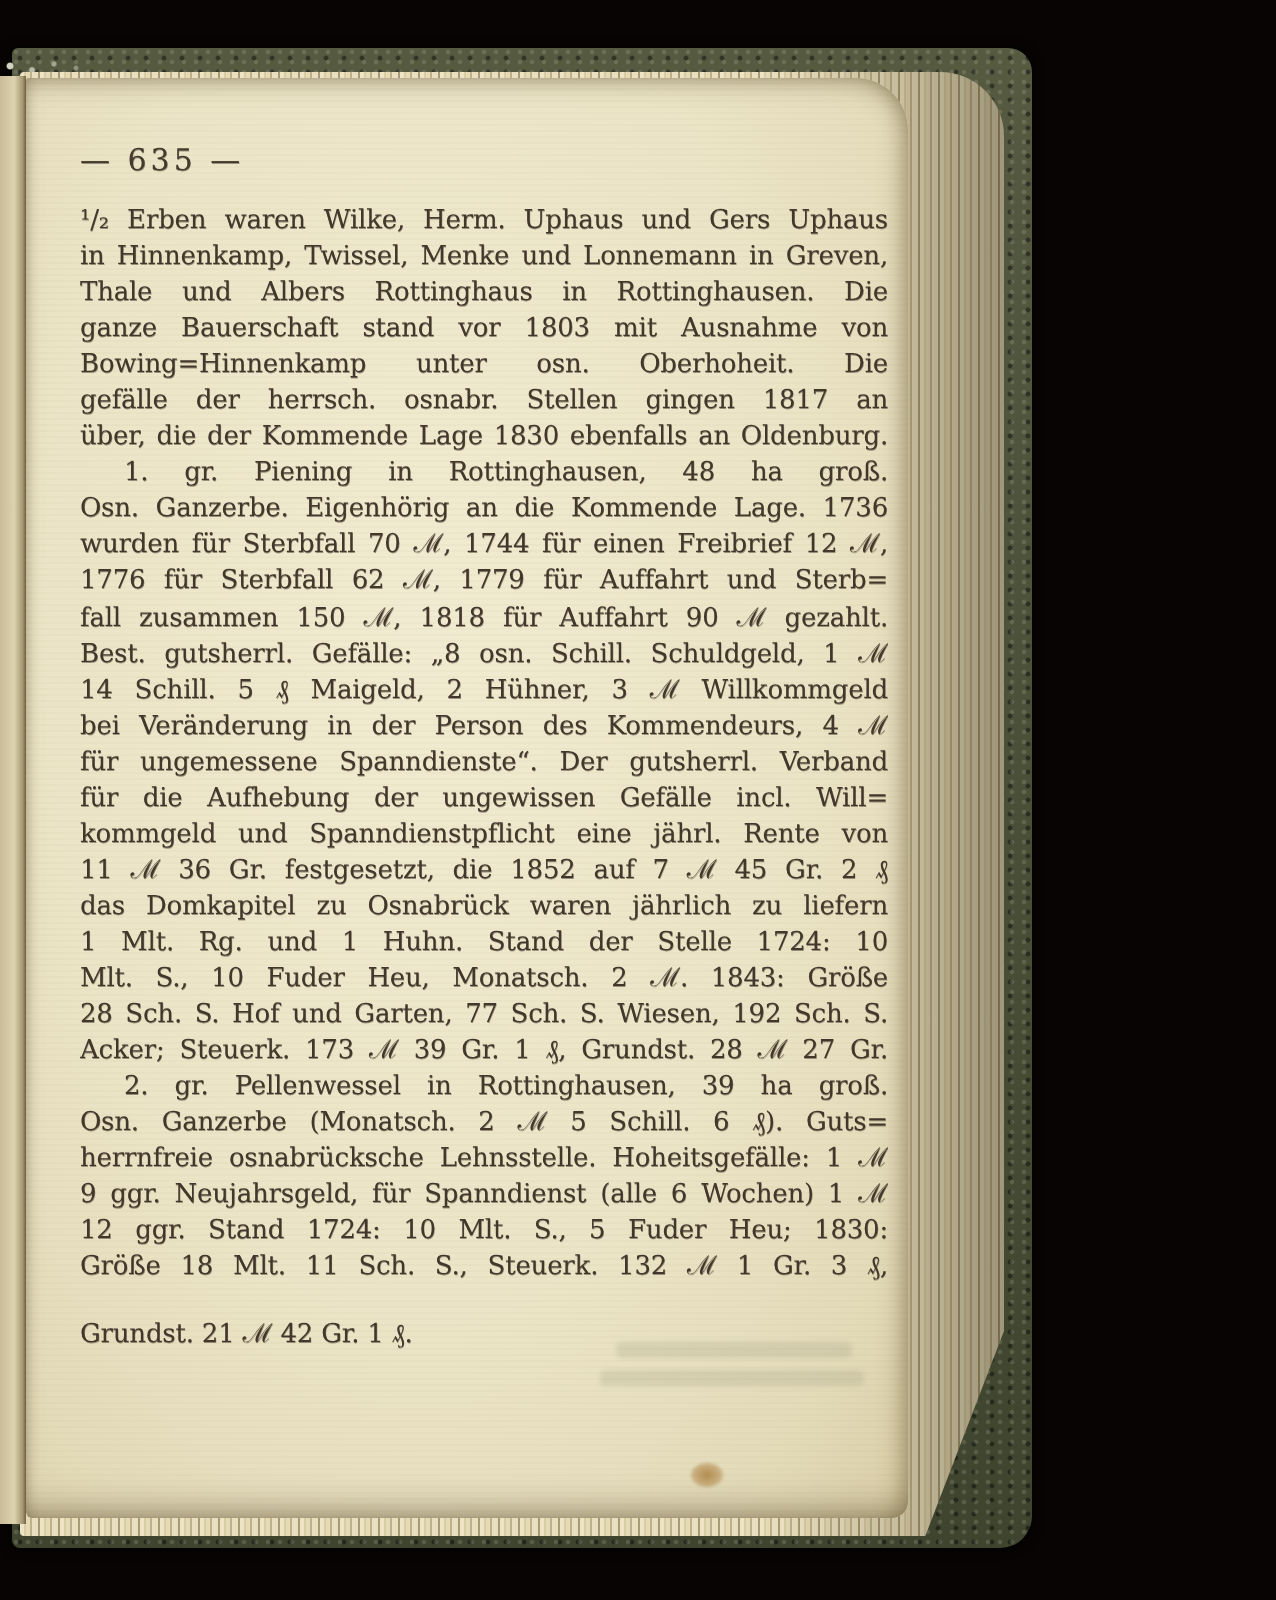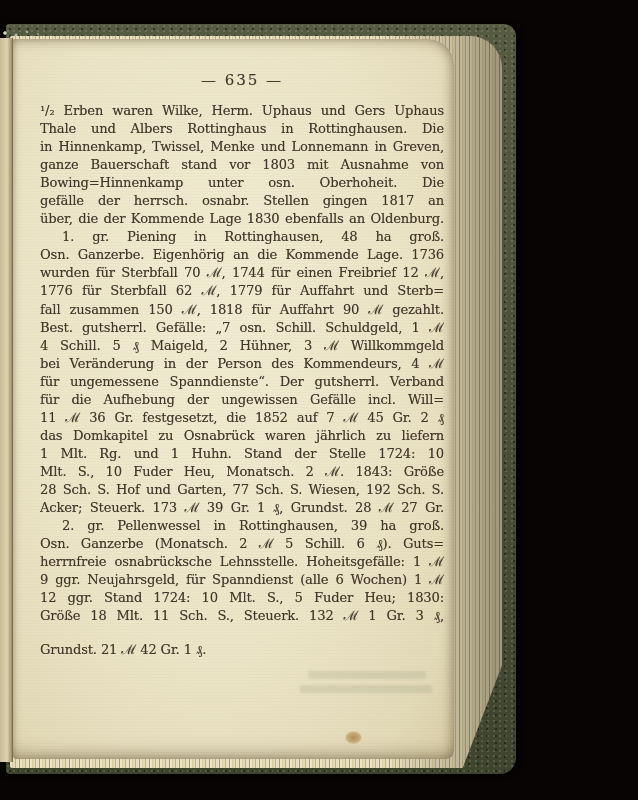--- a/index.html
+++ b/index.html
@@ -45,21 +45,21 @@
       repeating-linear-gradient(0deg, rgba(120,100,60,.03) 0 1px, transparent 1px 3px),
       radial-gradient(ellipse at 45% 38%, #f1ebd1 0%, #ebe4c6 55%, #e3dab8 84%, #d9cea7 100%);
     box-shadow:
       inset -9px 0 12px -7px rgba(110,95,60,.55),
       inset 3px 0 6px -3px rgba(100,85,55,.45),
       inset 0 10px 14px -10px rgba(110,95,60,.6),
       inset 0 -14px 18px -12px rgba(95,80,48,.6);
   }
   .page-number{
     position:absolute; left:27px; top:32px; width:404px;
-    text-align:center; font-size:15px; letter-spacing:2px;
+    text-align:left; font-size:15px; letter-spacing:2px;
     color:#463a2d; text-shadow:.2px .3px .3px rgba(70,58,45,.5);
   }
   .text-block{
     position:absolute; left:27px; top:63px; width:404px;
     color:#43372b; text-shadow:.2px .3px .3px rgba(67,55,43,.5);
   }
   .line{
     font-size:13px; line-height:18.05px; height:18.05px; overflow:hidden;
     letter-spacing:-.1px; white-space:normal;
     text-align:justify; text-align-last:justify;
@@ -92,36 +92,37 @@
 <div class="stage">
   <div class="cover"></div>
   <div class="stitches"></div>
   <div class="stack"></div>
   <div class="gutter-strip"></div>
 
   <div class="page">
     <div class="page-number">—  635  —</div>
     <div class="text-block">
         <div class="line">¹/₂ Erben waren Wilke, Herm. Uphaus und Gers Uphaus</div>
+        <div class="line">in Hinnenkamp, Twissel, Menke und Lonnemann in Greven,</div>
         <div class="line">Thale und Albers Rottinghaus in Rottinghausen. Die</div>
-        <div class="line">in Hinnenkamp, Twissel, Menke und Lonnemann in Greven,</div>
         <div class="line">ganze Bauerschaft stand vor 1803 mit Ausnahme von</div>
         <div class="line">Bowing=Hinnenkamp unter osn. Oberhoheit. Die Eigentums=</div>
         <div class="line">gefälle der herrsch. osnabr. Stellen gingen 1817 an Oldenburg</div>
         <div class="line">über, die der Kommende Lage 1830 ebenfalls an Oldenburg.</div>
         <div class="line indent">1. gr. Piening in Rottinghausen, 48 ha groß.</div>
         <div class="line">Osn. Ganzerbe. Eigenhörig an die Kommende Lage. 1736</div>
         <div class="line">wurden für Sterbfall 70 ℳ, 1744 für einen Freibrief 12 ℳ,</div>
         <div class="line">1776 für Sterbfall 62 ℳ, 1779 für Auffahrt und Sterb=</div>
         <div class="line">fall zusammen 150 ℳ, 1818 für Auffahrt 90 ℳ gezahlt.</div>
-        <div class="line">Best. gutsherrl. Gefälle: „7 osn. Schill. Schuldgeld, 1 ℳ</div>
-        <div class="line">4 Schill. 5 ₰ Maigeld, 2 Hühner, 3 ℳ Willkommgeld</div>
+        <div class="line">Best. gutsherrl. Gefälle: „8 osn. Schill. Schuldgeld, 1 ℳ</div>
+        <div class="line">14 Schill. 5 ₰ Maigeld, 2 Hühner, 3 ℳ Willkommgeld</div>
         <div class="line">bei Veränderung in der Person des Kommendeurs, 4 ℳ</div>
         <div class="line">für ungemessene Spanndienste“. Der gutsherrl. Verband</div>
         <div class="line">für die Aufhebung der ungewissen Gefälle incl. Will=</div>
+        <div class="line">kommgeld und Spanndienstpflicht eine jährl. Rente von</div>
         <div class="line">11 ℳ 36 Gr. festgesetzt, die 1852 auf 7 ℳ 45 Gr. 2 ₰</div>
         <div class="line">das Domkapitel zu Osnabrück waren jährlich zu liefern</div>
         <div class="line">1 Mlt. Rg. und 1 Huhn. Stand der Stelle 1724: 10</div>
         <div class="line">Mlt. S., 10 Fuder Heu, Monatsch. 2 ℳ. 1843: Größe</div>
         <div class="line">28 Sch. S. Hof und Garten, 77 Sch. S. Wiesen, 192 Sch. S.</div>
         <div class="line">Acker; Steuerk. 173 ℳ 39 Gr. 1 ₰, Grundst. 28 ℳ 27 Gr.</div>
         <div class="line indent">2. gr. Pellenwessel in Rottinghausen, 39 ha groß.</div>
         <div class="line">Osn. Ganzerbe (Monatsch. 2 ℳ 5 Schill. 6 ₰). Guts=</div>
         <div class="line">herrnfreie osnabrücksche Lehnsstelle. Hoheitsgefälle: 1 ℳ</div>
         <div class="line">9 ggr. Neujahrsgeld, für Spanndienst (alle 6 Wochen) 1 ℳ</div>

